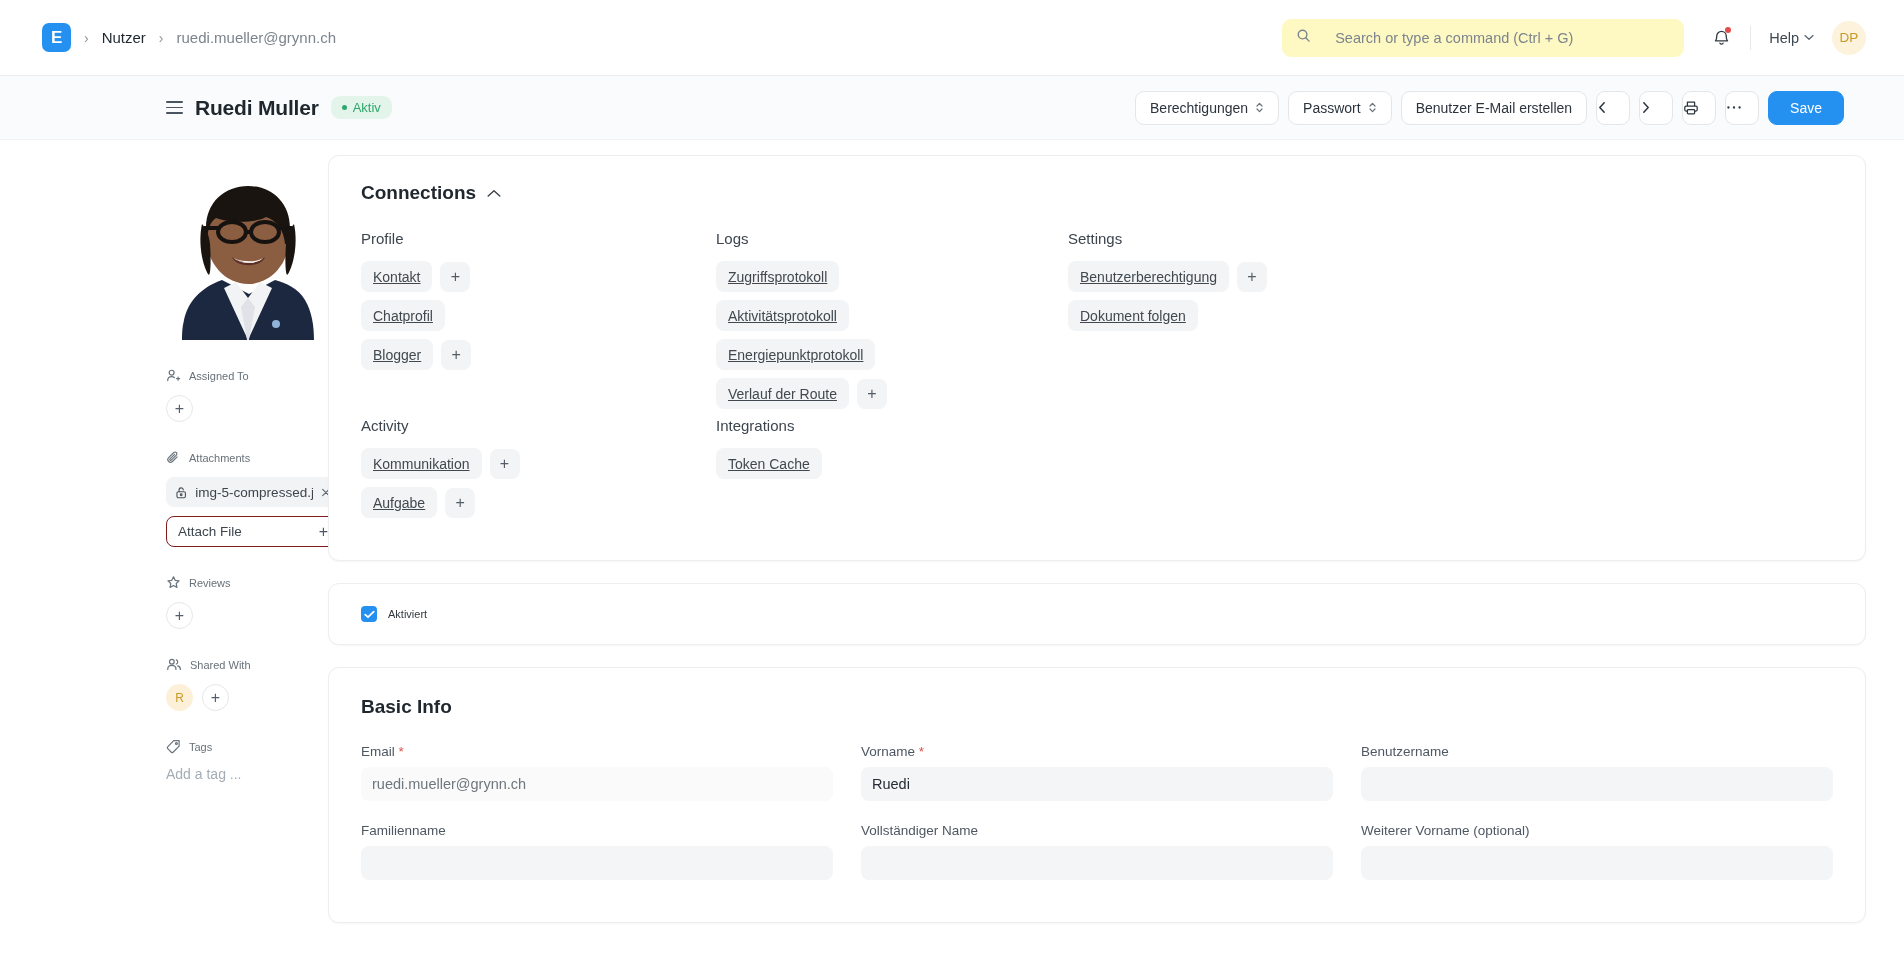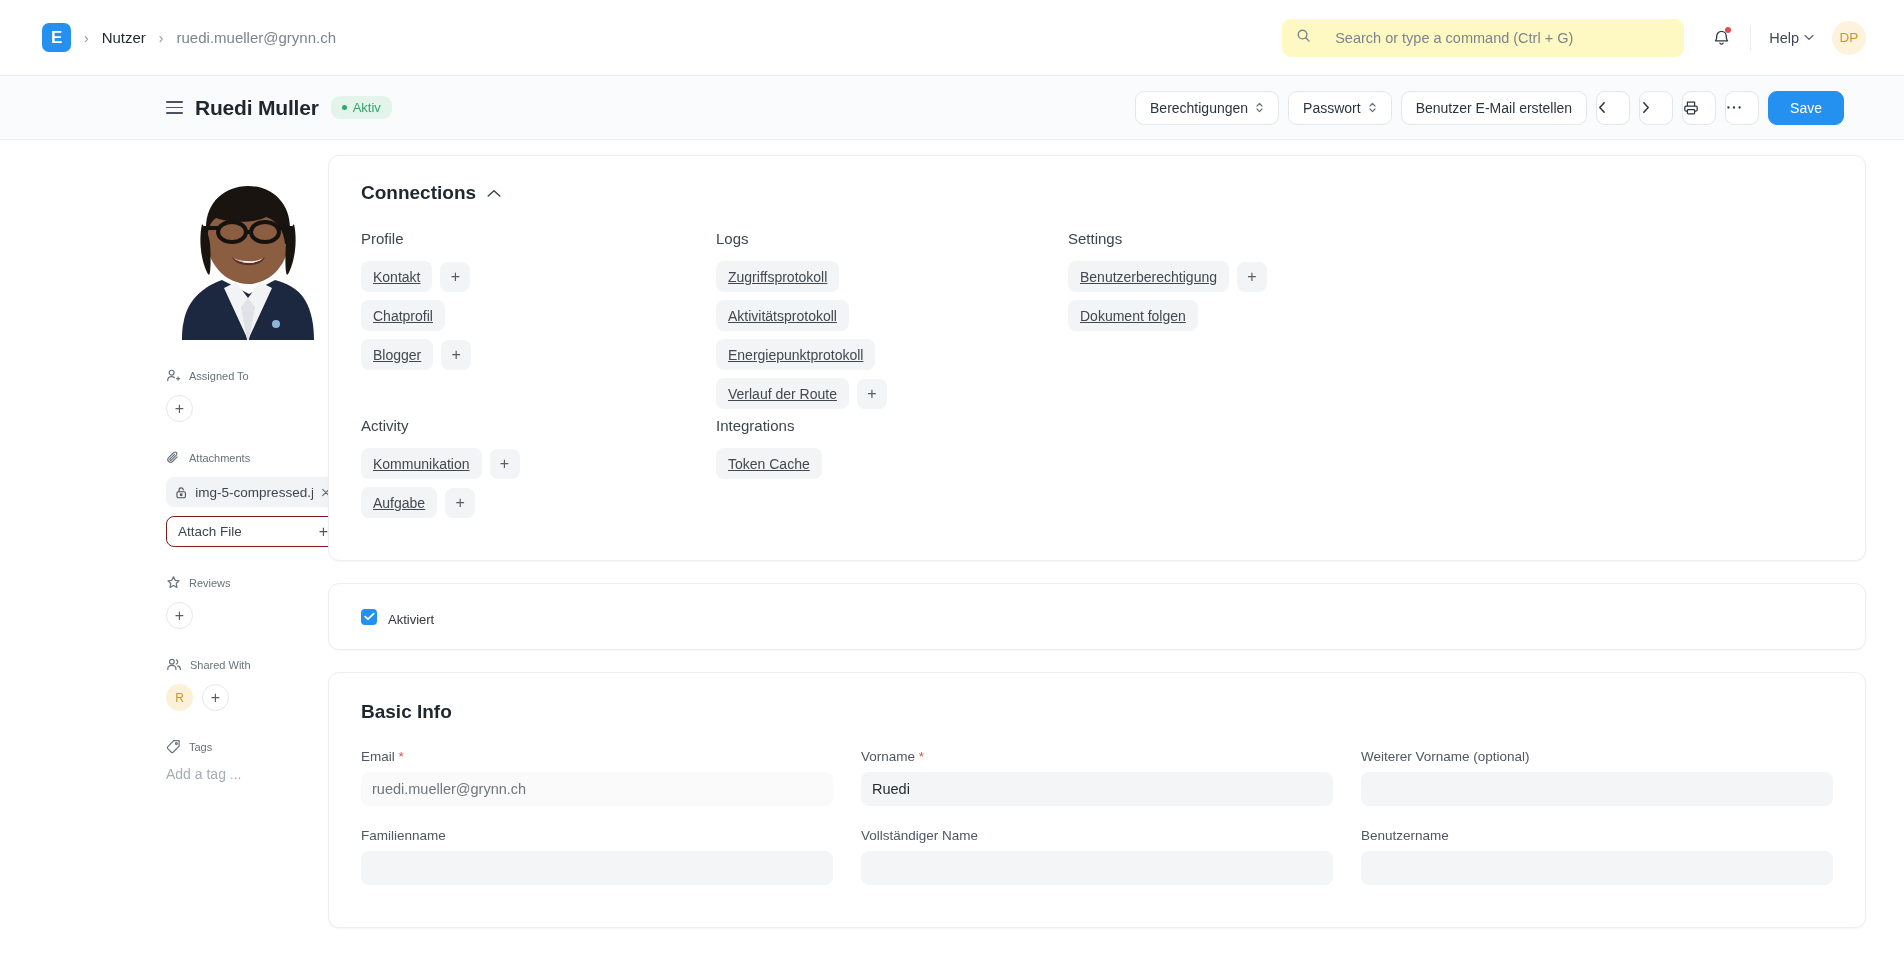--- a/index.html
+++ b/index.html
@@ -154,21 +154,21 @@
     font-size: 16px; color: #545d66; cursor: pointer;
   }
   .conn-row2 { }
   
   .card-enabled { padding: 22px 32px; display: flex; align-items: center; gap: 11px; }
   .cbox {
     width: 16px; height: 16px; border-radius: 4px; background: #2490ef;
     display: flex; align-items: center; justify-content: center;
   }
   .cbox svg { display: block; }
-  .cbox-label { font-size: 13px; color: #31393f; margin-top: 6px; }
+  .cbox-label { font-size: 11px; color: #31393f; }
   
   .card-basic { padding: 28px 32px 20px 32px; }
   .basic-title { font-size: 19px; font-weight: 700; color: #1f272e; margin-bottom: 26px; }
   .form-grid { display: flex; gap: 28px; }
   .form-col { flex: 1 1 0; }
   .field { margin-bottom: 22px; }
   .f-label { font-size: 13.5px; color: #4e5762; margin-bottom: 8px; }
   .req { color: #e24c4c; }
   .f-input {
     width: 100%; height: 34px; border-radius: 8px; border: none;
@@ -484,25 +484,25 @@
             </div>
             <input class="f-input filled" value="Ruedi" style="">
           </div>
           <div class="field">
             <div class="f-label">Vollständiger Name</div>
             <input class="f-input" value="" style="">
           </div>
         </div>
         <div class="form-col">
           <div class="field">
+            <div class="f-label">Benutzername</div>
+            <input class="f-input" value="" style="">
+          </div>
+          <div class="field">
             <div class="f-label">Weiterer Vorname (optional)</div>
             <input class="f-input" value="" style="">
           </div>
-          <div class="field">
-            <div class="f-label">Benutzername</div>
-            <input class="f-input" value="" style="">
-          </div>
         </div>
       </div>
     </div>
 
   </div>
 </div>
 
 </body></html>

